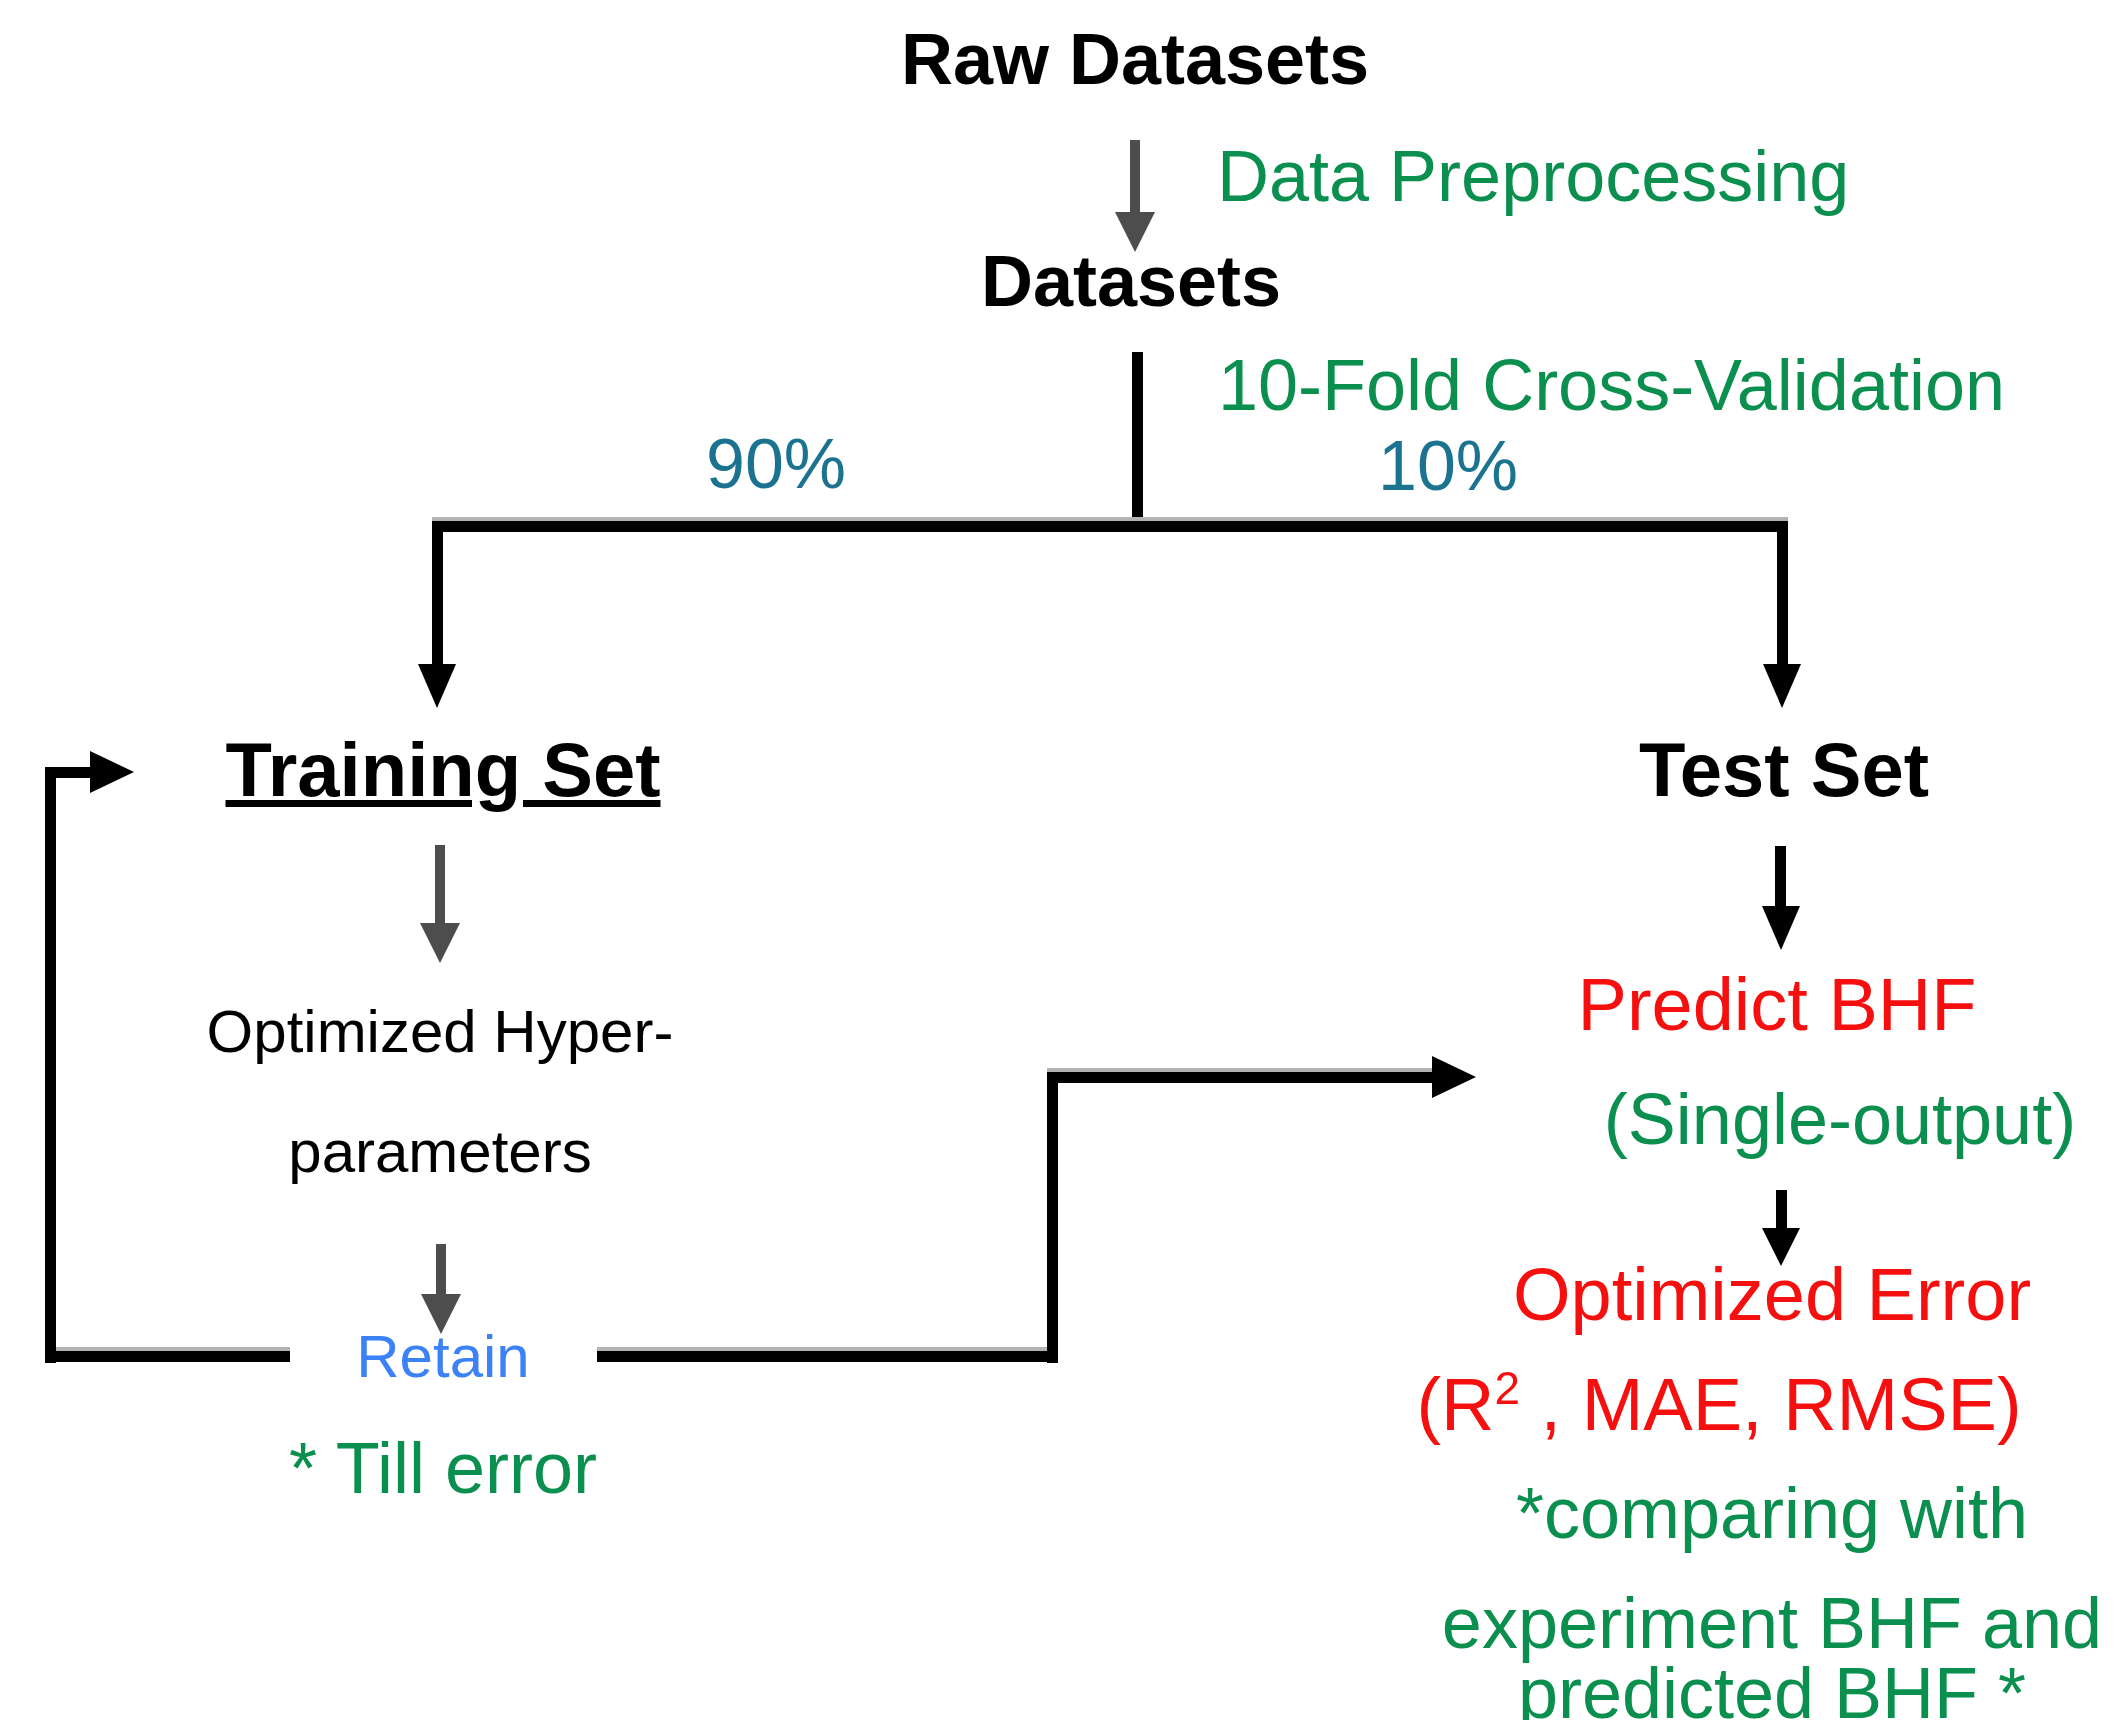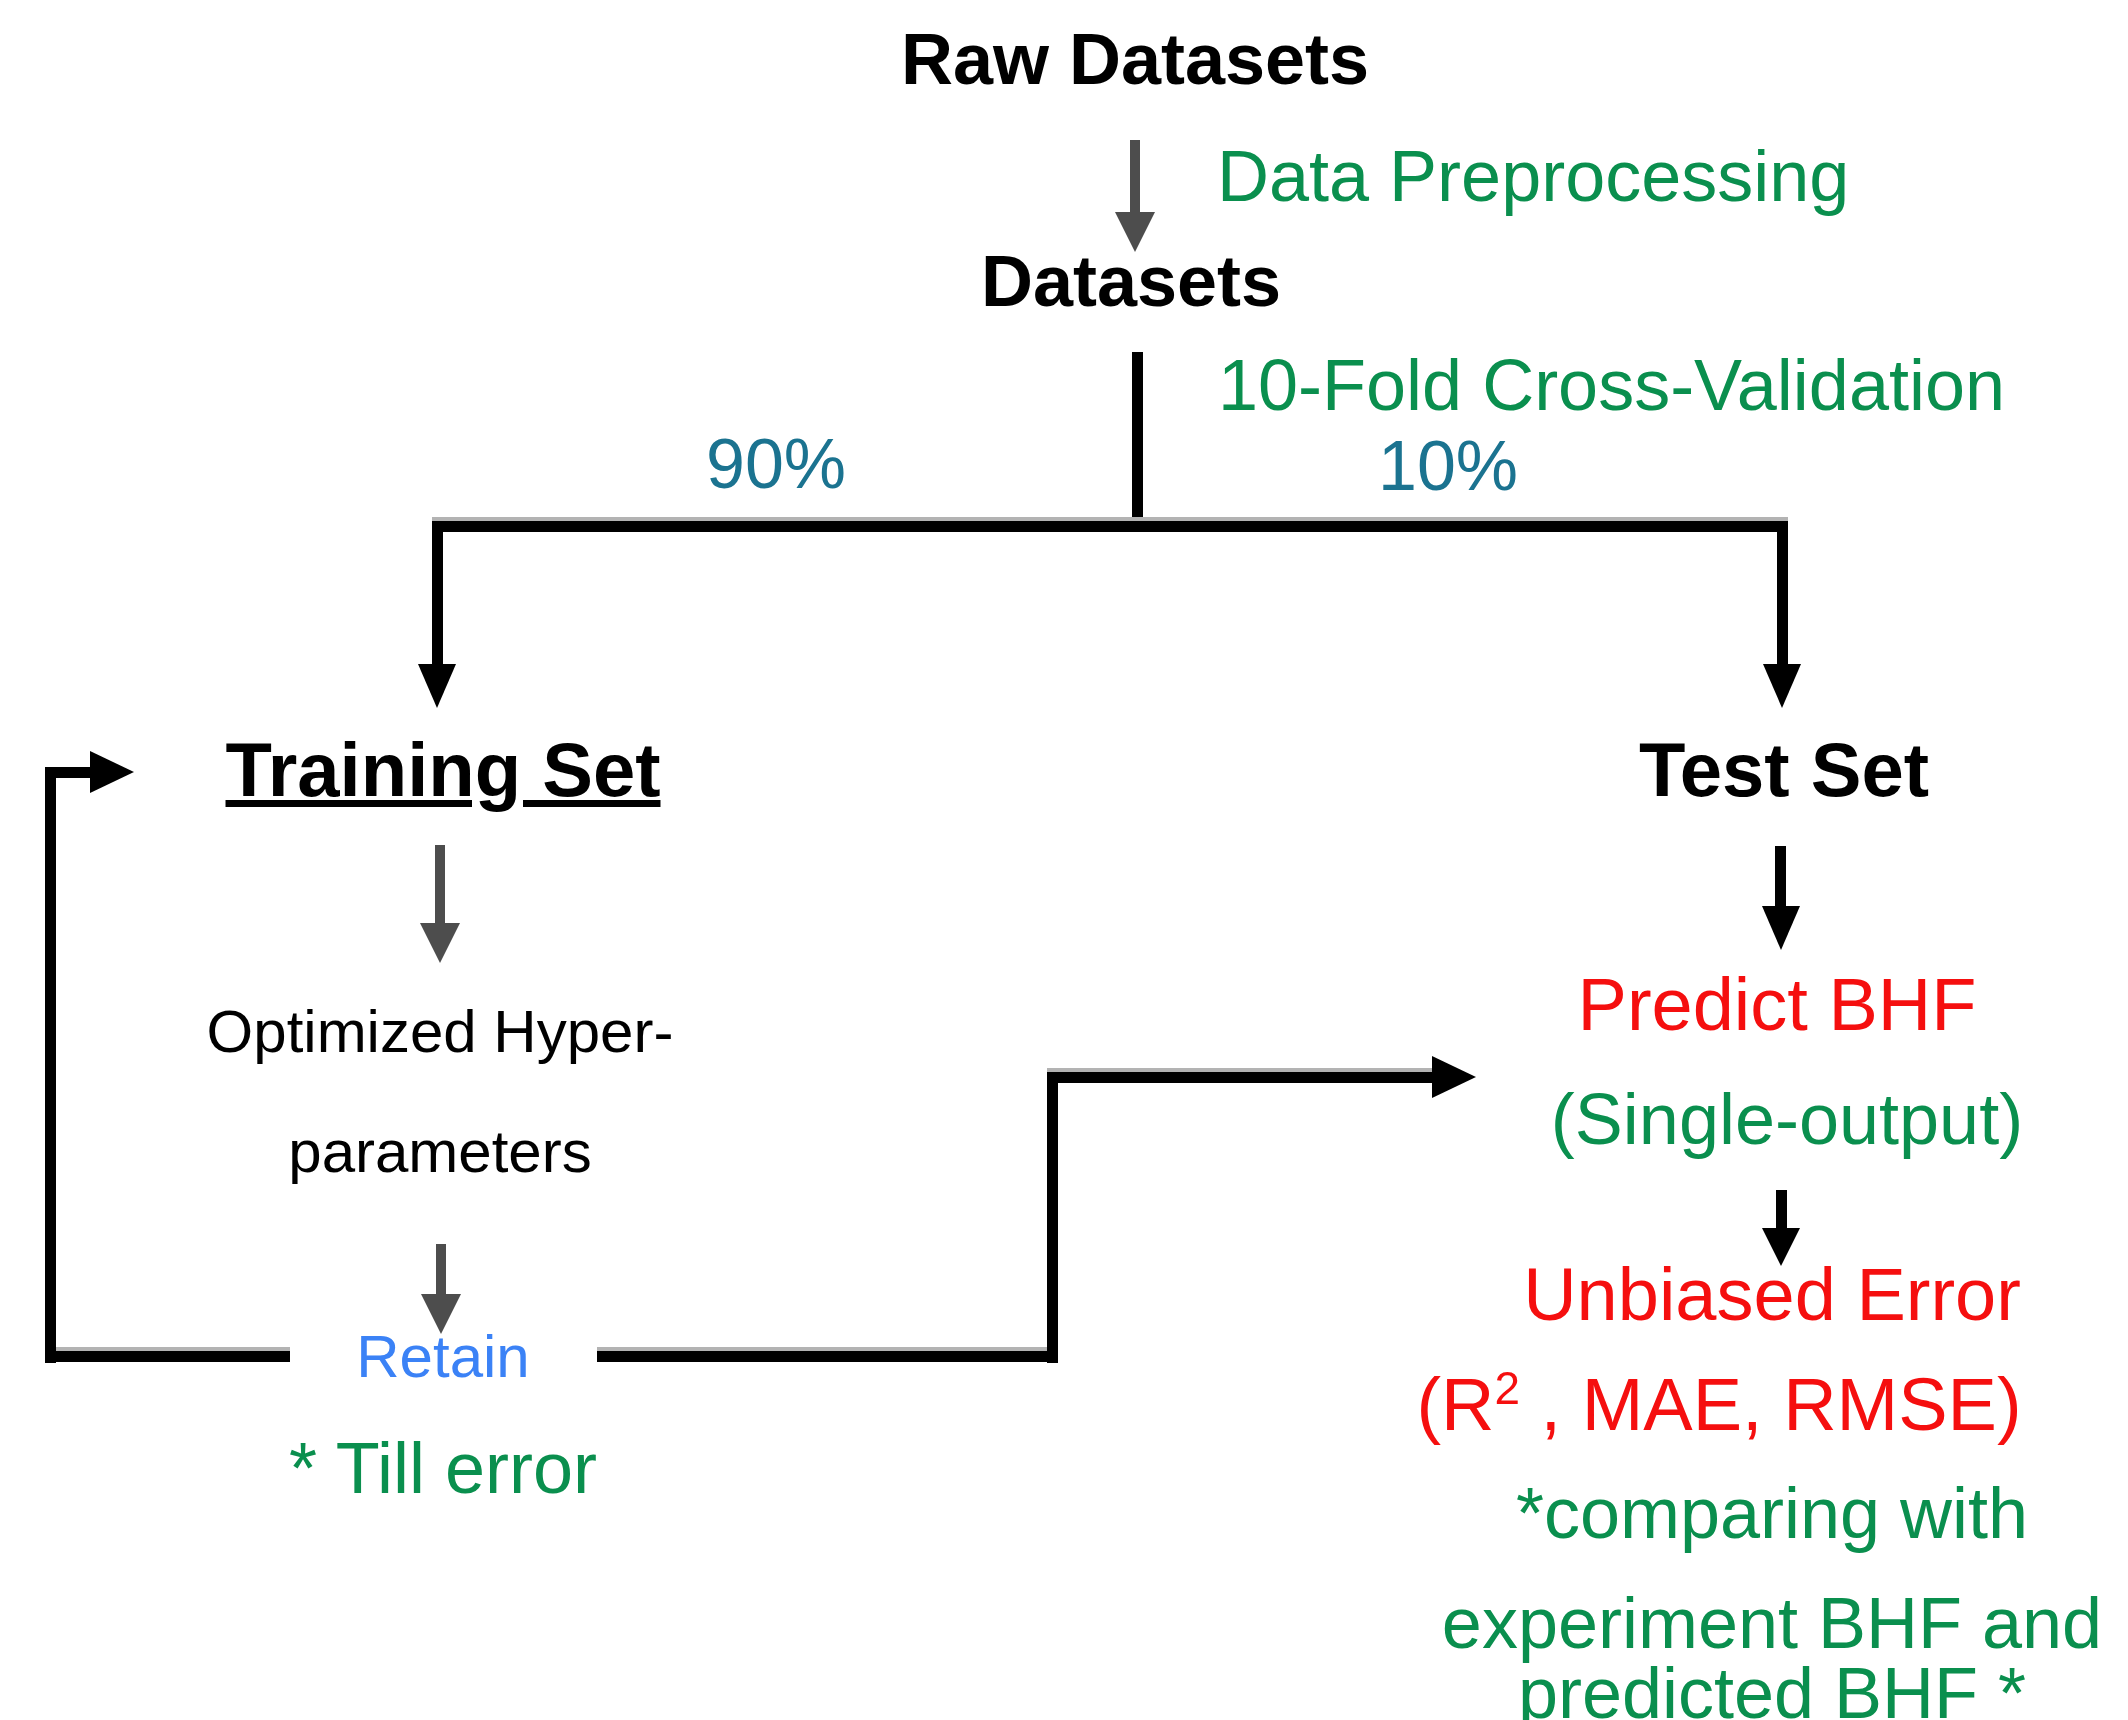--- a/index.html
+++ b/index.html
@@ -95,26 +95,26 @@
   <div class="vline" style="left:1047px;top:1072px;height:291px;"></div>
   <div class="hline" style="left:1047px;top:1072px;width:385px;"></div>
   <div class="head-right" style="left:1432px;top:1056px;"></div>
 
   <div class="txt ctr bold black h2" style="left:1784px;top:726px;">Test Set</div>
 
   <div class="vline" style="left:1775px;top:846px;height:60px;"></div>
   <div class="head-down" style="left:1762px;top:906px;"></div>
 
   <div class="txt ctr red redl" style="left:1777px;top:962px;text-align:center;">Predict BHF</div>
-  <div class="txt ctr green ann" style="left:1787px;top:1078px;text-align:center;">(Single-output)</div>
+  <div class="txt ctr green ann" style="left:1840px;top:1078px;text-align:center;">(Single-output)</div>
 
   <div class="vline" style="left:1776px;top:1190px;height:38px;"></div>
   <div class="head-down" style="left:1762px;top:1228px;border-top-width:38px;"></div>
 
-  <div class="txt ctr red redl" style="left:1772px;top:1252px;">Unbiased Error</div>
+  <div class="txt ctr red redl" style="left:1772px;top:1252px;">Optimized Error</div>
 
   <div class="txt ctr red redl" style="left:1719px;top:1362px;">
     <span>(R</span><sup>2</sup><span> , MAE, RMSE)</span>
   </div>
 
   <div class="txt ctr green ann" style="left:1772px;top:1472px;">*comparing with</div>
   <div class="txt ctr green ann" style="left:1772px;top:1582px;">experiment BHF and</div>
   <div class="txt ctr green ann" style="left:1772px;top:1652px;">predicted BHF *</div>
 
 </div>

